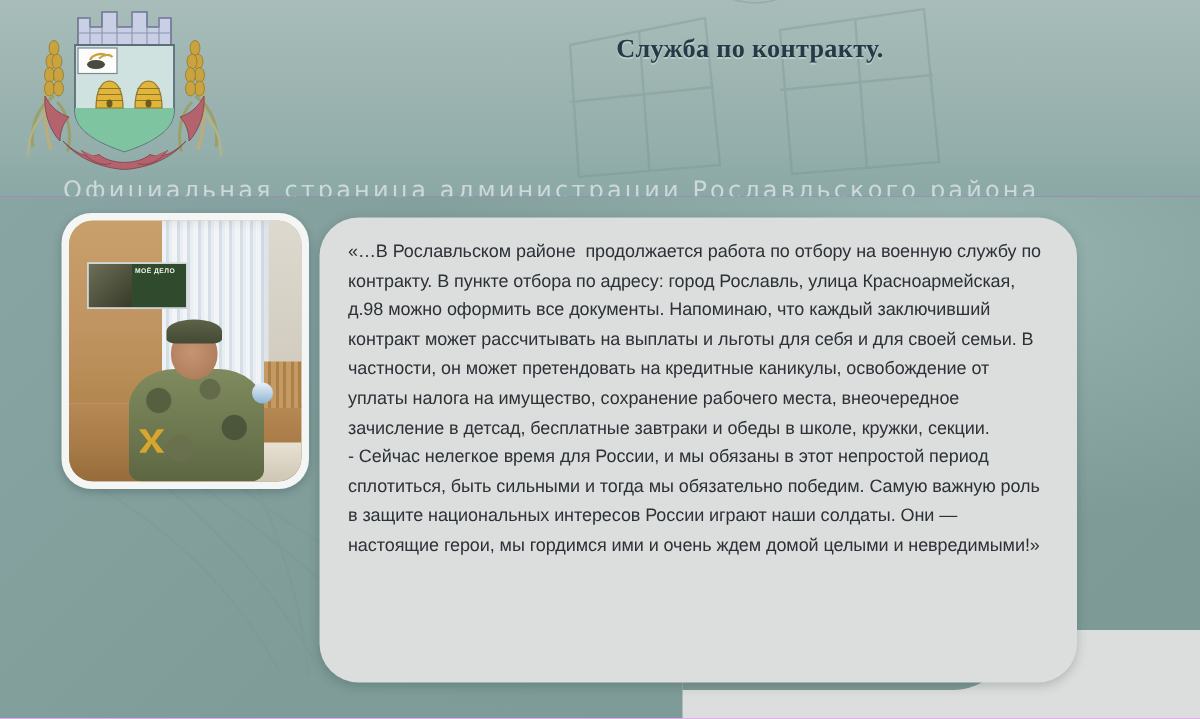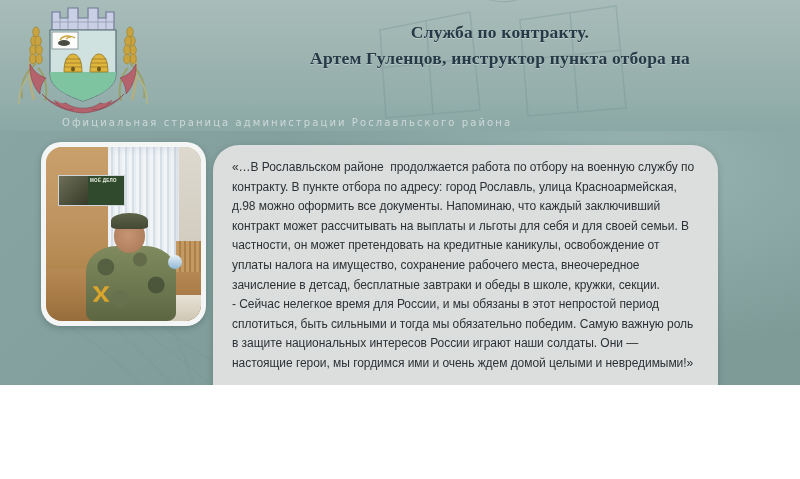--- a/index.html
+++ b/index.html
@@ -3,21 +3,21 @@
 <meta charset="utf-8">
 <style>
   html, body {
     margin: 0;
     padding: 0;
     background: #ffffff;
   }
   .stage {
     position: relative;
     width: 800px;
-    height: 385px;
+    height: 479px;
     overflow: hidden;
     font-family: "Liberation Sans", "DejaVu Sans", sans-serif;
     background: #d946ef;
   }
 
   
   .header {
     position: absolute;
     left: 0; top: 0;
     width: 800px;
@@ -47,23 +47,23 @@
     line-height: 26px;
     letter-spacing: .2px;
     text-shadow: 0 1px 0 rgba(255,255,255,.30);
   }
   .header-title .l1 { display:block; }
   .header-title .l2 { display:block; }
   .header-title .l3 { display:block; }
 
   .header-subtitle {
     position: absolute;
-    left: 62px;
+    left: 42px;
     top: 117px;
-    font-size: 10px;
+    font-size: 16px;
     letter-spacing: 2.1px;
     color: #cdd9d8;
     font-family: "DejaVu Sans", sans-serif;
     white-space: nowrap;
   }
 
   
   .coa {
     position: absolute;
     left: 12px;
@@ -334,21 +334,20 @@
       <g fill="#b4636c" stroke="#83454f" stroke-width=".6">
         <path d="M18 62 C22 70 28 74 34 76 C30 80 28 86 28 92 C22 86 17 74 18 62 Z"></path>
         <path d="M124 62 C120 70 114 74 108 76 C112 80 114 86 114 92 C120 86 125 74 124 62 Z"></path>
         <path d="M30 92 C40 104 56 110 71 111 C86 110 102 104 112 92 C104 100 96 104 88 101 C80 108 62 108 54 101 C46 104 38 100 30 92 Z"></path>
         <path d="M42 98 C48 106 56 109 62 107 M80 107 C86 109 94 106 100 98"></path>
       </g>
     </svg>
 
     <div class="header-title">
       <span class="l1">Служба по контракту.</span>
-      <span class="l2">Артем Гуленцов, инструктор пункта отбора на</span>
     </div>
 
     <div class="header-subtitle">Официальная страница администрации Рославльского района</div>
   </div>
 
   <div class="body-area">
     <svg class="body-watermark" viewBox="0 0 320 230" fill="none" stroke="#6e8f8c" stroke-width="1.5">
       <path d="M10 10 C60 50 110 90 150 160"></path>
       <path d="M30 4 C70 44 120 74 170 120"></path>
       <path d="M0 40 C50 70 96 110 126 166"></path>

